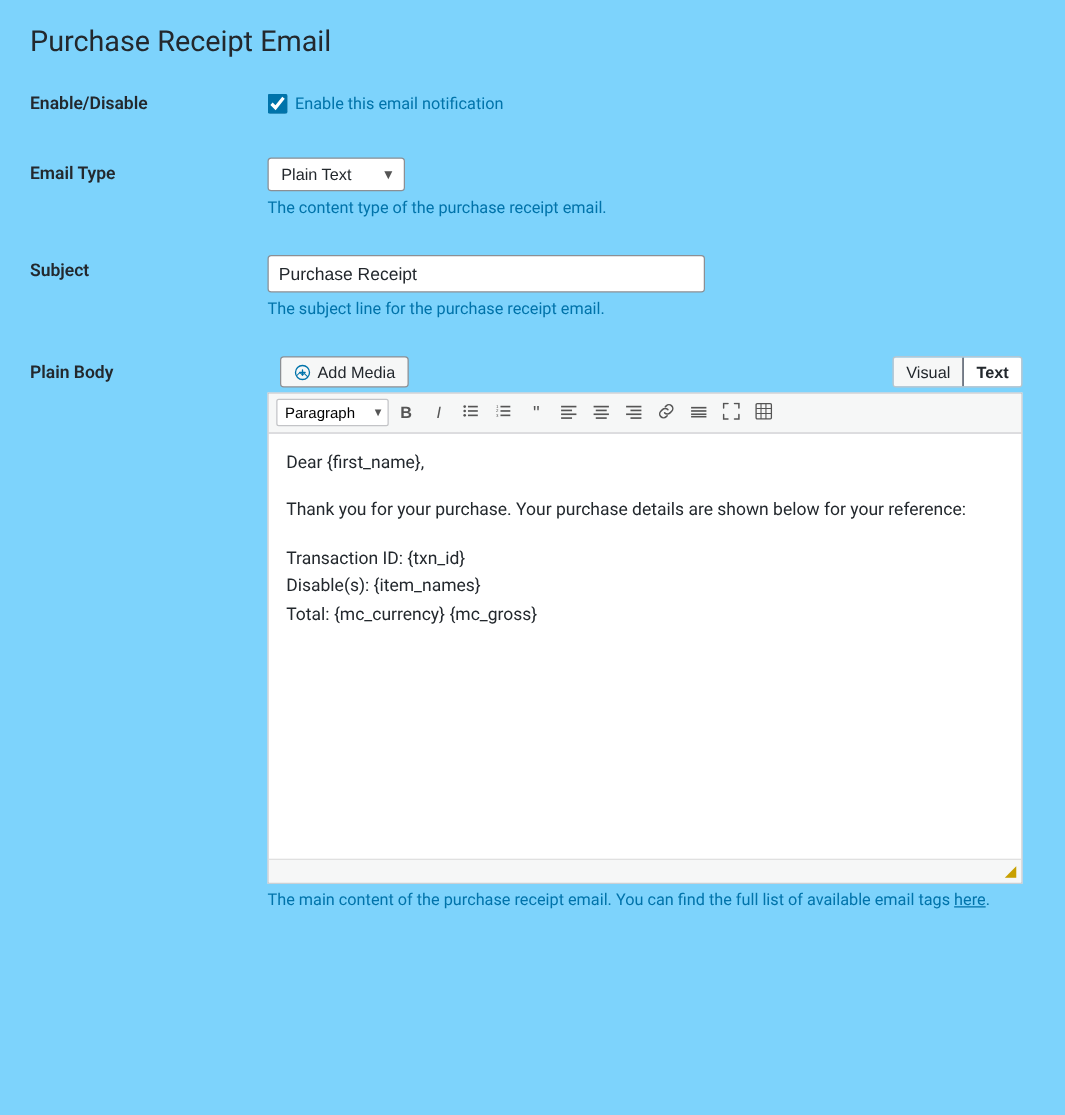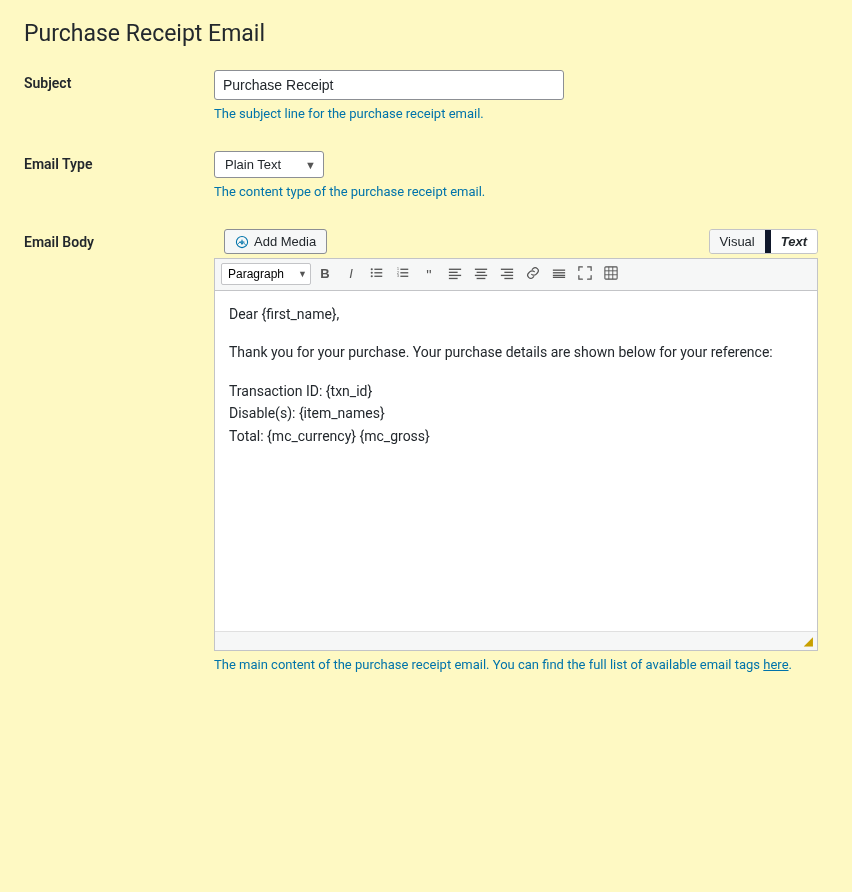--- a/index.html
+++ b/index.html
@@ -3,21 +3,21 @@
   <meta charset="utf-8">
   <style>
     * { box-sizing: border-box; margin: 0; padding: 0; }
     body {
       font-family: -apple-system, BlinkMacSystemFont, "Segoe UI", Roboto, sans-serif;
       font-size: 14px;
       background: #f1f1f1;
       color: #23282d;
     }
     .page-container {
-      background: #fef9c3;
+      background: #7dd3fc;
       padding: 20px 24px;
       max-width: 852px;
       min-height: 892px;
     }
     .page-title {
       font-size: 23px;
       font-weight: 400;
       color: #23282d;
       margin-bottom: 8px;
     }
@@ -129,25 +129,24 @@
       border-radius: 3px;
       overflow: hidden;
     }
     .tab-btn {
       padding: 4px 10px;
       font-size: 13px;
       background: #f6f7f7;
       border: none;
       cursor: pointer;
       color: #23282d;
-      border-right: 6px solid #0f172a;
+      border-right: 1px solid #0f172a;
     }
     .tab-btn:last-child {
       border-right: none;
-      font-style: italic;
     }
     .tab-btn.active {
       background: #fff;
       font-weight: 600;
     }
     .editor-container {
       border: 1px solid #c3c4c7;
       background: #fff;
     }
     .editor-toolbar {
@@ -234,28 +233,29 @@
   </style>
 </head>
 <body>
 
 <div class="page-container">
   <h1 class="page-title">Purchase Receipt Email</h1>
 
   <table class="form-table">
 
     <tbody>
-
-    <tr>
+        <tr class="enable-row">
       <th>
-        <span>Subject</span>
+        <span>Enable/Disable</span>
       </th>
       <td>
-        <input type="text" class="subject-input" value="Purchase Receipt" style="">
-        <p class="field-description">The subject line for the purchase receipt email.</p>
+        <label class="checkbox-label">
+          <input type="checkbox" checked="" style="">
+          <span>Enable this email notification</span>
+        </label>
       </td>
     </tr>
 
     <tr>
       <th>
         <span>Email Type</span>
       </th>
       <td>
         <div class="select-wrapper">
           <select class="email-type-select">
@@ -263,21 +263,31 @@
             <option>HTML</option>
           </select>
           <span class="select-arrow">▼</span>
         </div>
         <p class="field-description">The content type of the purchase receipt email.</p>
       </td>
     </tr>
 
     <tr>
       <th>
-        <span>Email Body</span>
+        <span>Subject</span>
+      </th>
+      <td>
+        <input type="text" class="subject-input" value="Purchase Receipt" style="">
+        <p class="field-description">The subject line for the purchase receipt email.</p>
+      </td>
+    </tr>
+
+    <tr>
+      <th>
+        <span>Plain Body</span>
       </th>
       <td>
         <div class="email-body-section">
 
           <div class="email-body-toolbar-top">
             <button class="add-media-btn">
               <svg width="14" height="14" viewBox="0 0 20 20" fill="none">
                 <circle cx="10" cy="10" r="8" stroke="#0073aa" stroke-width="1.5" fill="none"></circle>
                 <path d="M7 10h6M10 7v6" stroke="#0073aa" stroke-width="1.5" stroke-linecap="round"></path>
                 <path d="M3 14l4-4 3 3 2-2 4 4" stroke="#0073aa" stroke-width="1.2" fill="none"></path>

